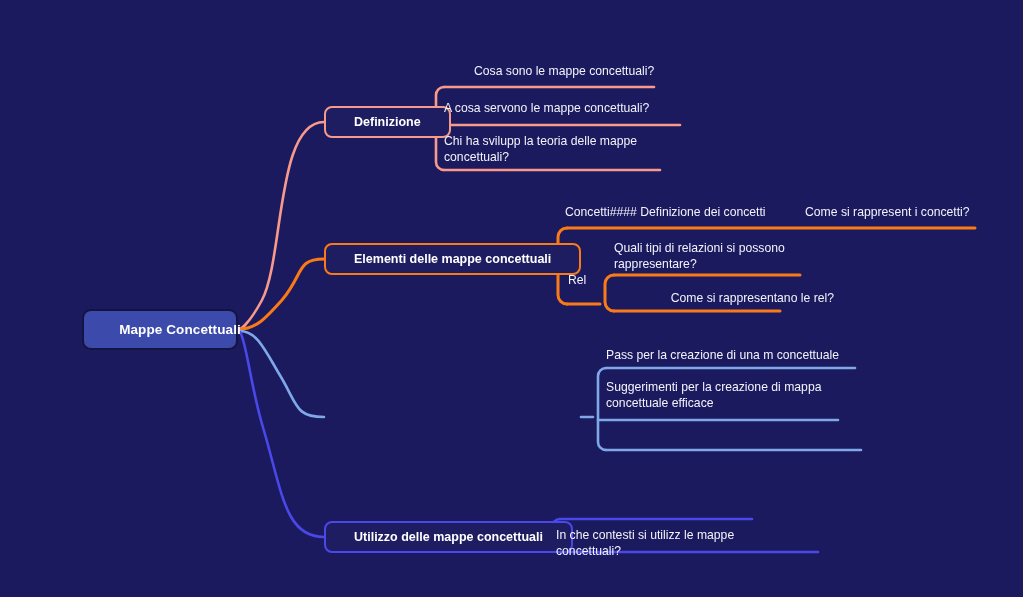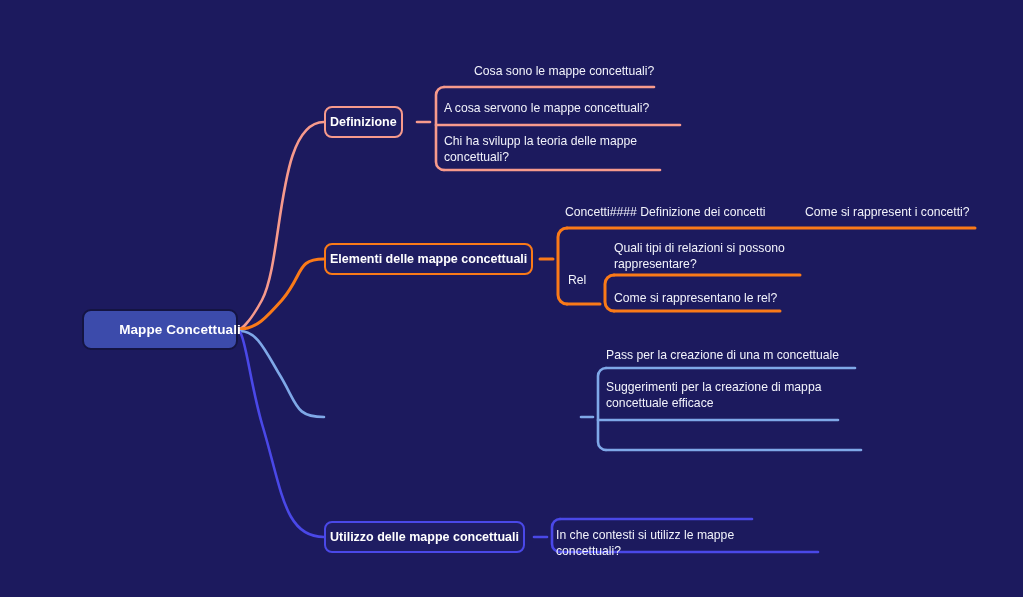--- a/index.html
+++ b/index.html
@@ -55,21 +55,21 @@
   .branch-node {
     position: absolute;
     background: #1f1d62;
     border-width: 2px;
     border-style: solid;
     border-radius: 8px;
     display: flex;
     align-items: center;
     justify-content: center;
     box-sizing: border-box;
-    padding: 0 4px;
+    padding: 0 28px;
     height: 32px;
   }
   .branch-node span {
     color: #ffffff;
     font-size: 12.5px;
     font-weight: bold;
     white-space: nowrap;
   }
   
   .leaf {
@@ -136,21 +136,21 @@
 concettuali?</div>
 
   <div class="branch-node" style="left:324px; top:243px; border-color:#fa7a18;">
     <span>Elementi delle mappe concettuali</span>
   </div>
   <div class="leaf" style="left:565px; top:204px; width:230px;">Concetti#### Definizione dei concetti</div>
   <div class="leaf" style="left:805px; top:204px; width:230px;">Come si rappresent i concetti?</div>
   <div class="leaf trunk-label" style="left:568px; top:272px; width:40px;">Rel</div>
   <div class="leaf" style="left:614px; top:240px; width:220px;">Quali tipi di relazioni si possono
 rappresentare?</div>
-  <div class="leaf" style="left:614px; top:290px; width:220px;">Come si rappresentano le rel?</div>
+  <div class="leaf" style="left:614px; top:290px; width:220px;text-align:right;">Come si rappresentano le rel?</div>
 
   <div class="leaf" style="left:606px; top:347px; width:260px;">Pass per la creazione di una m concettuale</div>
   <div class="leaf" style="left:606px; top:379px; width:250px;">Suggerimenti per la creazione di mappa
 concettuale efficace</div>
 
   <div class="branch-node" style="left:324px; top:521px; border-color:#4a48e8;">
     <span>Utilizzo delle mappe concettuali</span>
   </div>
   <div class="leaf" style="left:556px; top:483px; width:210px;margin-top:44px;">In che contesti si utilizz le mappe
 concettuali?</div>

